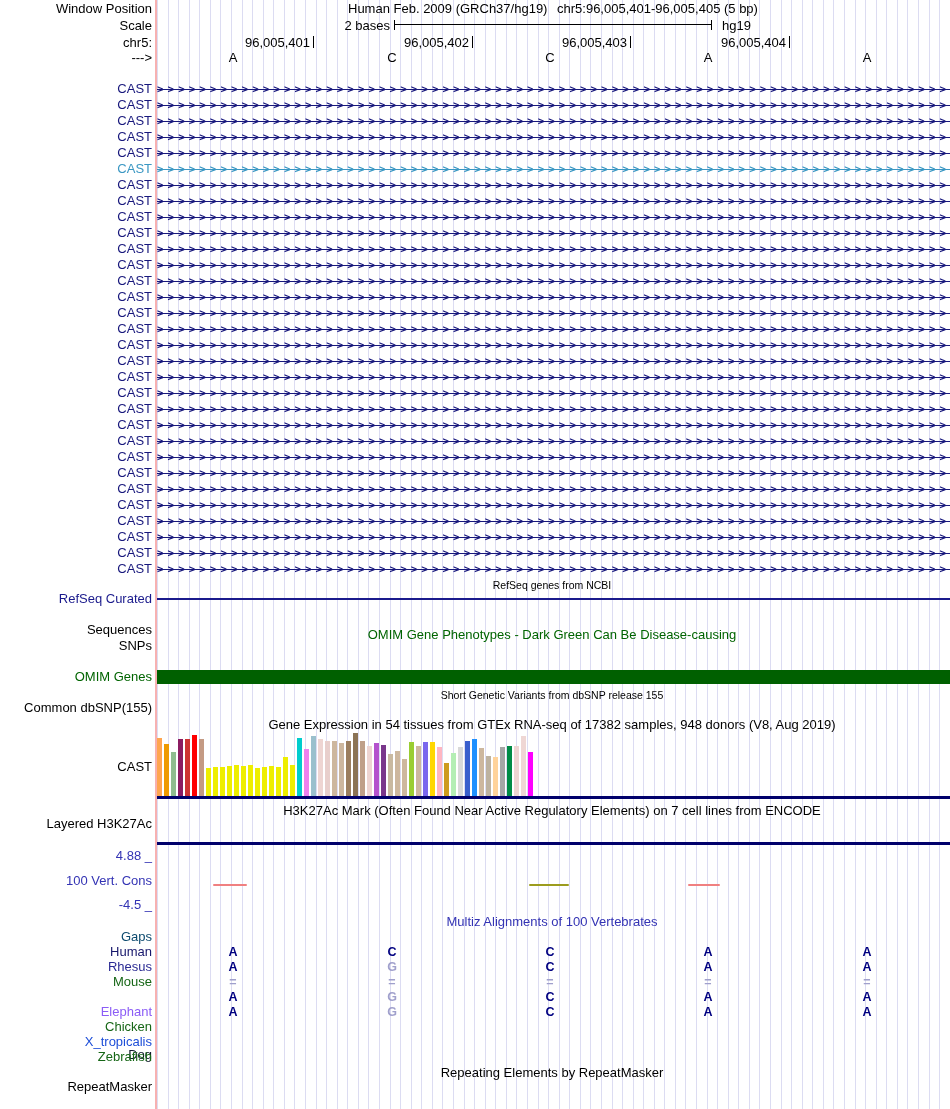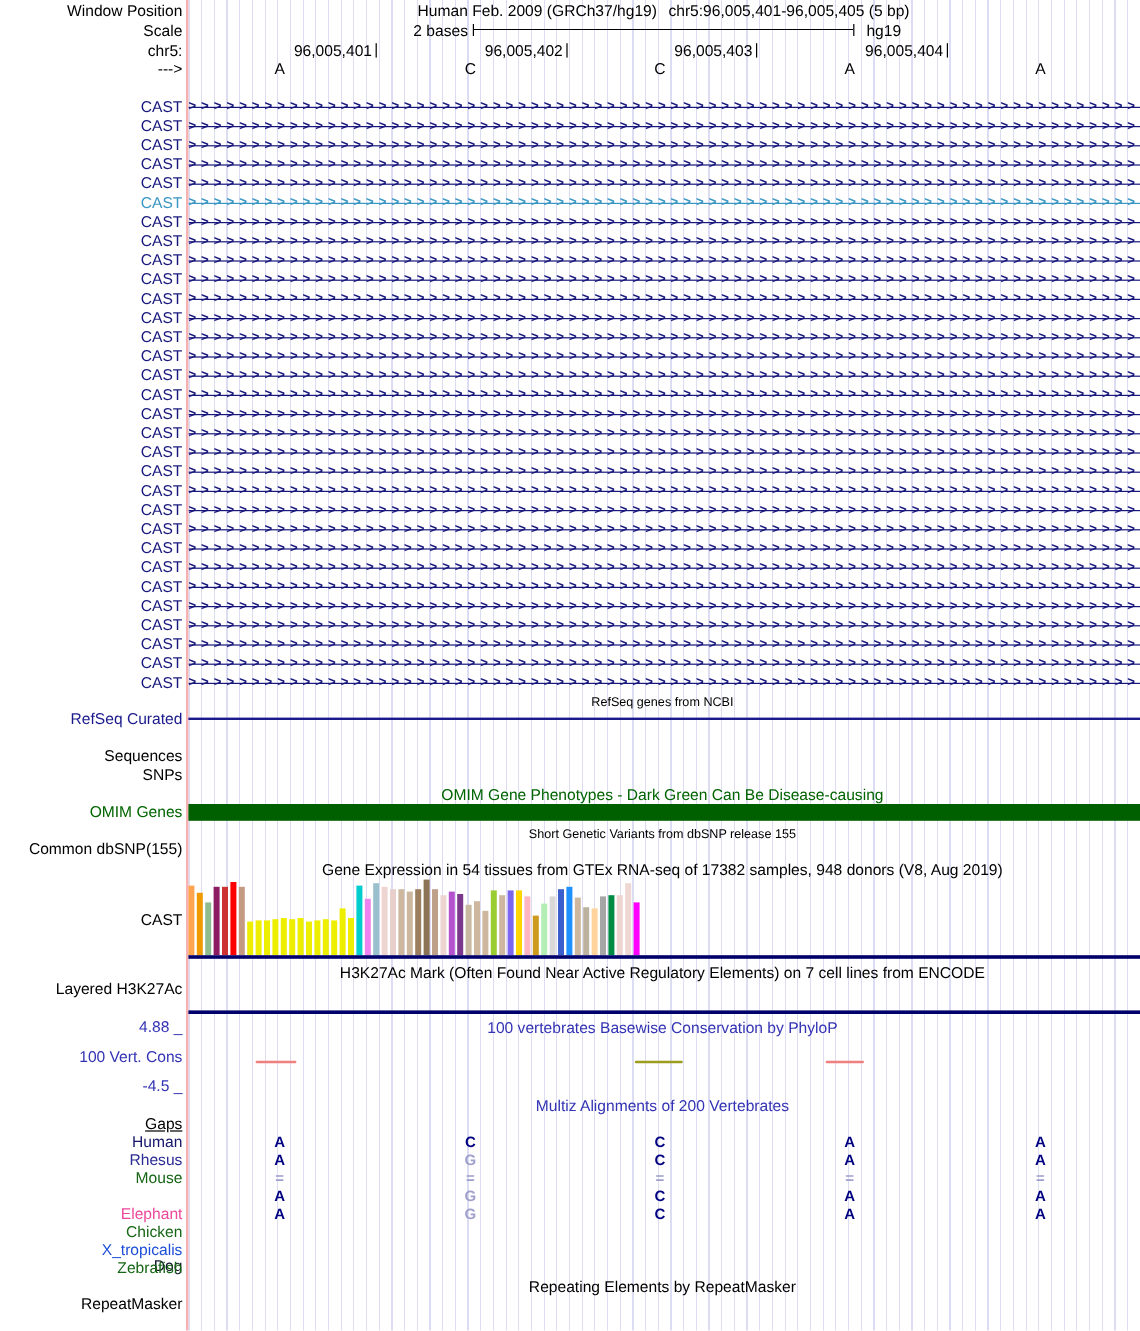--- a/index.html
+++ b/index.html
@@ -207,21 +207,21 @@
       </div>
     </div>
 
   <div class="title sm" style="top:578px">RefSeq genes from NCBI</div>
   <span class="lbl" style="top:592px; color:var(--c-refseqline,#1A1A8C)">RefSeq Curated</span>
   <div class="hline" style="top:598px; height:2px; background:var(--c-refseqline,#1A1A8C)"></div>
 
   <span class="lbl" style="top:623px">Sequences</span>
   <span class="lbl" style="top:639px">SNPs</span>
 
-  <div class="title green-t" style="top:656px">OMIM Gene Phenotypes - Dark Green Can Be Disease-causing</div>
+  <div class="title green-t" style="top:628px">OMIM Gene Phenotypes - Dark Green Can Be Disease-causing</div>
   <span class="lbl" style="top:670px; color:var(--c-titlegreen,#006400)">OMIM Genes</span>
   <div class="hline" style="top:670px; height:14px; background:var(--c-omim,#006000)"></div>
 
   <div class="title sm" style="top:688px">Short Genetic Variants from dbSNP release 155</div>
   <span class="lbl" style="top:701px">Common dbSNP(155)</span>
 
   <div class="title" style="top:718px">Gene Expression in 54 tissues from GTEx RNA-seq of 17382 samples, 948 donors (V8, Aug 2019)</div>
   <span class="lbl" style="top:760px">CAST</span>
   <div id="gtex-bars">
       <div class="bar" style="left: 0px; height: 58px; background: rgb(255, 165, 79);"></div>
@@ -279,32 +279,31 @@
       <div class="bar" style="left: 364px; height: 60px; background: rgb(239, 215, 212);"></div>
       <div class="bar" style="left: 371px; height: 44px; background: rgb(255, 0, 255);"></div>
     </div>
   <div class="hline" style="top:796px; height:3px; background:var(--c-navyline,#00006B)"></div>
 
   <div class="title" style="top:804px">H3K27Ac Mark (Often Found Near Active Regulatory Elements) on 7 cell lines from ENCODE</div>
   <span class="lbl" style="top:817px">Layered H3K27Ac</span>
   <div class="hline" style="top:842px; height:3px; background:var(--c-navyline,#00006B)"></div>
 
   <span class="lbl blue-t" style="top:849px">4.88 _</span>
-  <div class="title blue-t" style="top:850px">100 vertebrates Basewise Conservation by PhyloP</div>
   <span class="lbl blue-t" style="top:874px">100 Vert. Cons</span>
   <div id="phylop-marks">
       <div class="pmark" style="left: 213px; top: 884px; width: 34px; background: rgb(240, 128, 128);"></div>
       <div class="pmark" style="left: 529px; top: 884px; width: 40px; background: rgb(156, 156, 30);"></div>
       <div class="pmark" style="left: 688px; top: 884px; width: 32px; background: rgb(240, 128, 128);"></div>
     </div>
   <span class="lbl blue-t" style="top:898px">-4.5 _</span>
 
-  <div class="title blue-t" style="top:915px">Multiz Alignments of 200 Vertebrates</div>
+  <div class="title blue-t" style="top:915px">Multiz Alignments of 100 Vertebrates</div>
   <div id="multiz-rows">
-      <div class="mlabel" style="top: 930px; color: #000000; text-decoration: underline;">Gaps</div>
+      <div class="mlabel" style="top: 930px; color: #0c4a6e;">Gaps</div>
       <div class="mlabel" style="top: 945px; color: rgb(22, 22, 107);">Human</div>
       <div class="mletter" style="top: 945px; left: 213px; color: rgb(0, 0, 128);">A</div>
       <div class="mletter" style="top: 945px; left: 372px; color: rgb(0, 0, 128);">C</div>
       <div class="mletter" style="top: 945px; left: 530px; color: rgb(0, 0, 128);">C</div>
       <div class="mletter" style="top: 945px; left: 688px; color: rgb(0, 0, 128);">A</div>
       <div class="mletter" style="top: 945px; left: 847px; color: rgb(0, 0, 128);">A</div>
       <div class="mlabel" style="top: 960px; color: rgb(43, 43, 148);">Rhesus</div>
       <div class="mletter" style="top: 960px; left: 213px; color: rgb(0, 0, 128);">A</div>
       <div class="mletter" style="top: 960px; left: 372px; color: rgb(160, 160, 204);">G</div>
       <div class="mletter" style="top: 960px; left: 530px; color: rgb(0, 0, 128);">C</div>
@@ -315,21 +314,21 @@
       <div class="mletter" style="top: 975px; left: 372px; color: rgb(160, 160, 204);">=</div>
       <div class="mletter" style="top: 975px; left: 530px; color: rgb(160, 160, 204);">=</div>
       <div class="mletter" style="top: 975px; left: 688px; color: rgb(160, 160, 204);">=</div>
       <div class="mletter" style="top: 975px; left: 847px; color: rgb(160, 160, 204);">=</div>
       <div class="mlabel" style="top: 1048px; color: #0f172a;">Dog</div>
       <div class="mletter" style="top: 990px; left: 213px; color: rgb(0, 0, 128);">A</div>
       <div class="mletter" style="top: 990px; left: 372px; color: rgb(160, 160, 204);">G</div>
       <div class="mletter" style="top: 990px; left: 530px; color: rgb(0, 0, 128);">C</div>
       <div class="mletter" style="top: 990px; left: 688px; color: rgb(0, 0, 128);">A</div>
       <div class="mletter" style="top: 990px; left: 847px; color: rgb(0, 0, 128);">A</div>
-      <div class="mlabel" style="top: 1005px; color: #ec4899;">Elephant</div>
+      <div class="mlabel" style="top: 1005px; color: #8b5cf6;">Elephant</div>
       <div class="mletter" style="top: 1005px; left: 213px; color: rgb(0, 0, 128);">A</div>
       <div class="mletter" style="top: 1005px; left: 372px; color: rgb(160, 160, 204);">G</div>
       <div class="mletter" style="top: 1005px; left: 530px; color: rgb(0, 0, 128);">C</div>
       <div class="mletter" style="top: 1005px; left: 688px; color: rgb(0, 0, 128);">A</div>
       <div class="mletter" style="top: 1005px; left: 847px; color: rgb(0, 0, 128);">A</div>
       <div class="mlabel" style="top: 1020px; color: rgb(22, 102, 22);">Chicken</div>
       <div class="mlabel" style="top: 1035px; color: #1d4ed8;">X_tropicalis</div>
       <div class="mlabel" style="top: 1050px; color: rgb(22, 102, 22);">Zebrafish</div>
     </div>
 

